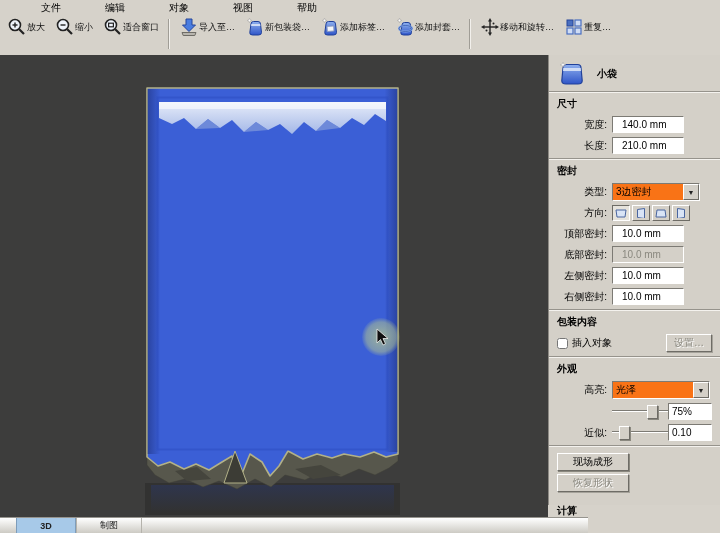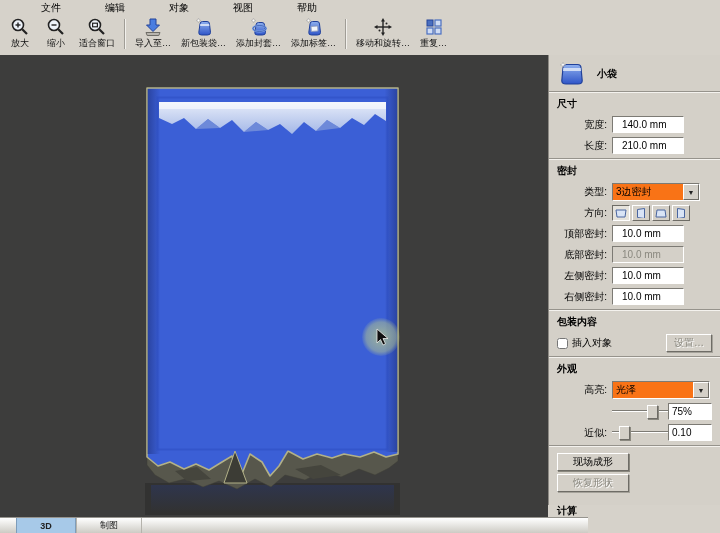--- a/index.html
+++ b/index.html
@@ -5,21 +5,21 @@
   html,body{margin:0;padding:0;}
   body{width:720px;height:533px;overflow:hidden;font-family:"Liberation Sans",sans-serif;}
   .window{position:relative;width:720px;height:533px;background:#d6d2ca;overflow:hidden;}
 
   
   .menubar{height:15px;display:flex;align-items:center;background:#d6d2ca;padding-left:2px;}
   .menubar .mitem{font-size:10px;padding:6px 5px;color:#000;cursor:default;margin-left:34px;}
 
   
   .toolbar{height:38px;background:#d6d2ca;border-bottom:2px solid #161616;display:flex;align-items:flex-start;padding:1px 2px;box-sizing:content-box;}
-  .tbtn{display:flex;flex-direction:column;align-items:center;justify-content:center;padding:1px 5px 0 5px;min-width:26px;}
+  .tbtn{display:flex;flex-direction:row;align-items:center;justify-content:center;padding:1px 5px 0 5px;min-width:26px;}
   .tbtn svg{width:20px;height:20px;display:block;}
   .tbtn .tlabel{font-size:9px;color:#111;margin-top:0;white-space:nowrap;}
   .tsep{width:0;height:30px;margin:3px 4px 0 4px;border-left:1px solid #a09d96;border-right:1px solid #f2f0ec;}
 
   
   .main{position:absolute;top:55px;left:0;right:0;bottom:16px;}
   .viewport{position:absolute;left:0;top:0;bottom:0;width:548px;background:#3d3d3c;overflow:hidden;}
   .bagsvg{position:absolute;left:145px;top:30px;}
   .cursor-glow{position:absolute;left:362px;top:263px;width:38px;height:38px;border-radius:50%;
     background:radial-gradient(circle, rgba(172,192,148,0.85) 0%, rgba(172,192,148,0.55) 55%, rgba(172,192,148,0) 74%);}
@@ -143,34 +143,34 @@
     <div class="tbtn">
       <svg viewBox="0 0 20 20">
         <path d="M6,7 Q6,4.5 8.5,4.5 L13,4.5 Q15.5,4.5 15.5,7 L16.5,15.5 Q16.5,18 13.5,18 L7.5,18 Q4.5,18 4.8,15.5 Z" fill="url(#gPouch)" stroke="#20409a" stroke-width="1"></path>
         <path d="M6.3,7 L15.2,7 L15.4,9 L6.1,9 Z" fill="#cfdcf5"></path>
         <path d="M4.5,1 L5.1,2.9 L7,3.5 L5.1,4.1 L4.5,6 L3.9,4.1 L2,3.5 L3.9,2.9 Z" fill="#fff" stroke="#999" stroke-width="0.4"></path>
       </svg>
       <span class="tlabel">新包装袋…</span>
     </div>
     <div class="tbtn">
       <svg viewBox="0 0 20 20">
+        <path d="M6,7 Q6,4.5 8.5,4.5 L13,4.5 Q15.5,4.5 15.5,7 L16.5,15.5 Q16.5,18 13.5,18 L7.5,18 Q4.5,18 4.8,15.5 Z" fill="url(#gPouch)" stroke="#20409a" stroke-width="1"></path>
+        <rect x="7.2" y="9.2" width="6.6" height="5" fill="#f4f6fa" stroke="#8a98b8" stroke-width="0.8" transform="rotate(-4 10.5 11.7)"></rect>
+        <path d="M4.5,1 L5.1,2.9 L7,3.5 L5.1,4.1 L4.5,6 L3.9,4.1 L2,3.5 L3.9,2.9 Z" fill="#fff" stroke="#999" stroke-width="0.4"></path>
+      </svg>
+      <span class="tlabel">添加标签…</span>
+    </div>
+    <div class="tbtn">
+      <svg viewBox="0 0 20 20">
         <path d="M7,8 Q7,5.5 9.5,5.5 L13,5.5 Q15.5,5.5 15.5,8 L16.5,15.5 Q16.5,18 13.5,18 L8.5,18 Q5.5,18 5.8,15.5 Z" fill="url(#gPouch)" stroke="#20409a" stroke-width="1"></path>
         <ellipse cx="10.5" cy="11.5" rx="6.5" ry="3" fill="none" stroke="#7fa3e8" stroke-width="2"></ellipse>
         <ellipse cx="10.5" cy="11.5" rx="6.5" ry="3" fill="none" stroke="#24459a" stroke-width="0.6"></ellipse>
         <path d="M4.5,1 L5.1,2.9 L7,3.5 L5.1,4.1 L4.5,6 L3.9,4.1 L2,3.5 L3.9,2.9 Z" fill="#fff" stroke="#999" stroke-width="0.4"></path>
       </svg>
       <span class="tlabel">添加封套…</span>
-    </div>
-    <div class="tbtn">
-      <svg viewBox="0 0 20 20">
-        <path d="M6,7 Q6,4.5 8.5,4.5 L13,4.5 Q15.5,4.5 15.5,7 L16.5,15.5 Q16.5,18 13.5,18 L7.5,18 Q4.5,18 4.8,15.5 Z" fill="url(#gPouch)" stroke="#20409a" stroke-width="1"></path>
-        <rect x="7.2" y="9.2" width="6.6" height="5" fill="#f4f6fa" stroke="#8a98b8" stroke-width="0.8" transform="rotate(-4 10.5 11.7)"></rect>
-        <path d="M4.5,1 L5.1,2.9 L7,3.5 L5.1,4.1 L4.5,6 L3.9,4.1 L2,3.5 L3.9,2.9 Z" fill="#fff" stroke="#999" stroke-width="0.4"></path>
-      </svg>
-      <span class="tlabel">添加标签…</span>
     </div>
     <div class="tsep"></div>
     <div class="tbtn">
       <svg viewBox="0 0 20 20">
         <g stroke="#222" stroke-width="1.4">
           <line x1="10" y1="4" x2="10" y2="16"></line>
             <line x1="4" y1="10" x2="16" y2="10"></line>
         </g>
         <g fill="#222">
           <polygon points="10,1 12,4.5 8,4.5"></polygon>

